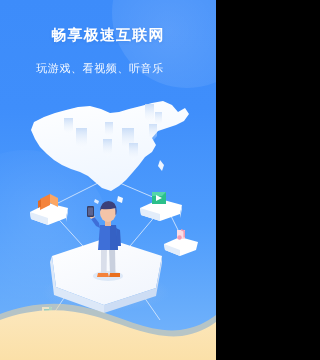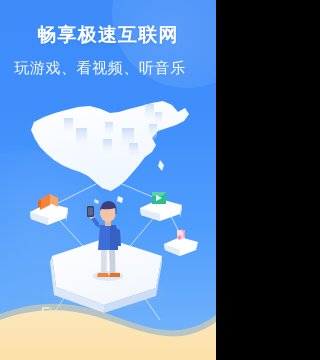--- a/index.html
+++ b/index.html
@@ -39,30 +39,30 @@
   
   .headline {
     position: absolute;
     top: 22px;
     left: 0;
     right: 0;
     text-align: center;
     z-index: 8;
   }
   .title {
-    font-size: 19px;
+    font-size: 15px;
     line-height: 26px;
     font-weight: bold;
     color: #FFFFFF;
     letter-spacing: 1.2px;
     margin: 0;
     text-shadow: 0 1px 3px rgba(30,90,180,0.22);
   }
   .subtitle {
-    font-size: 15px;
+    font-size: 11px;
     line-height: 18px;
     color: #FFFFFF;
     letter-spacing: 0.6px;
     margin: 11px 16px 0 0;
     opacity: 0.96;
   }
 
   
   .illus {
     position: absolute;

